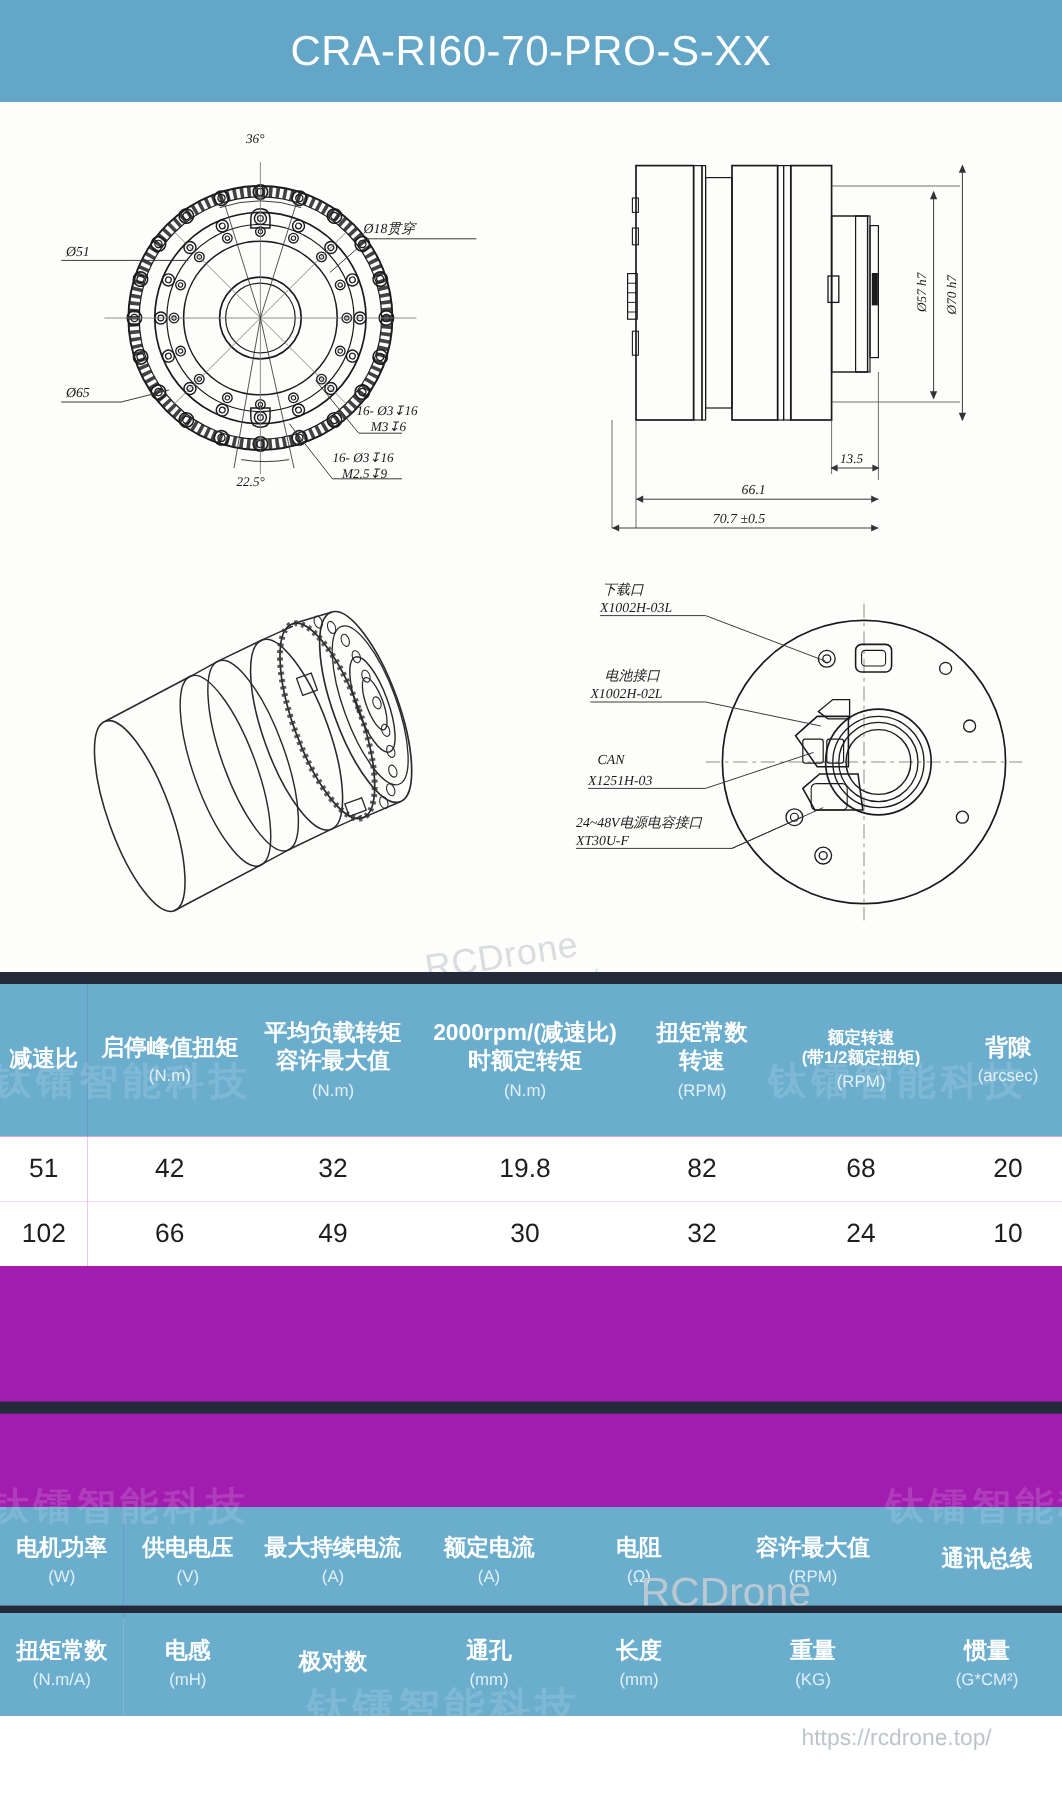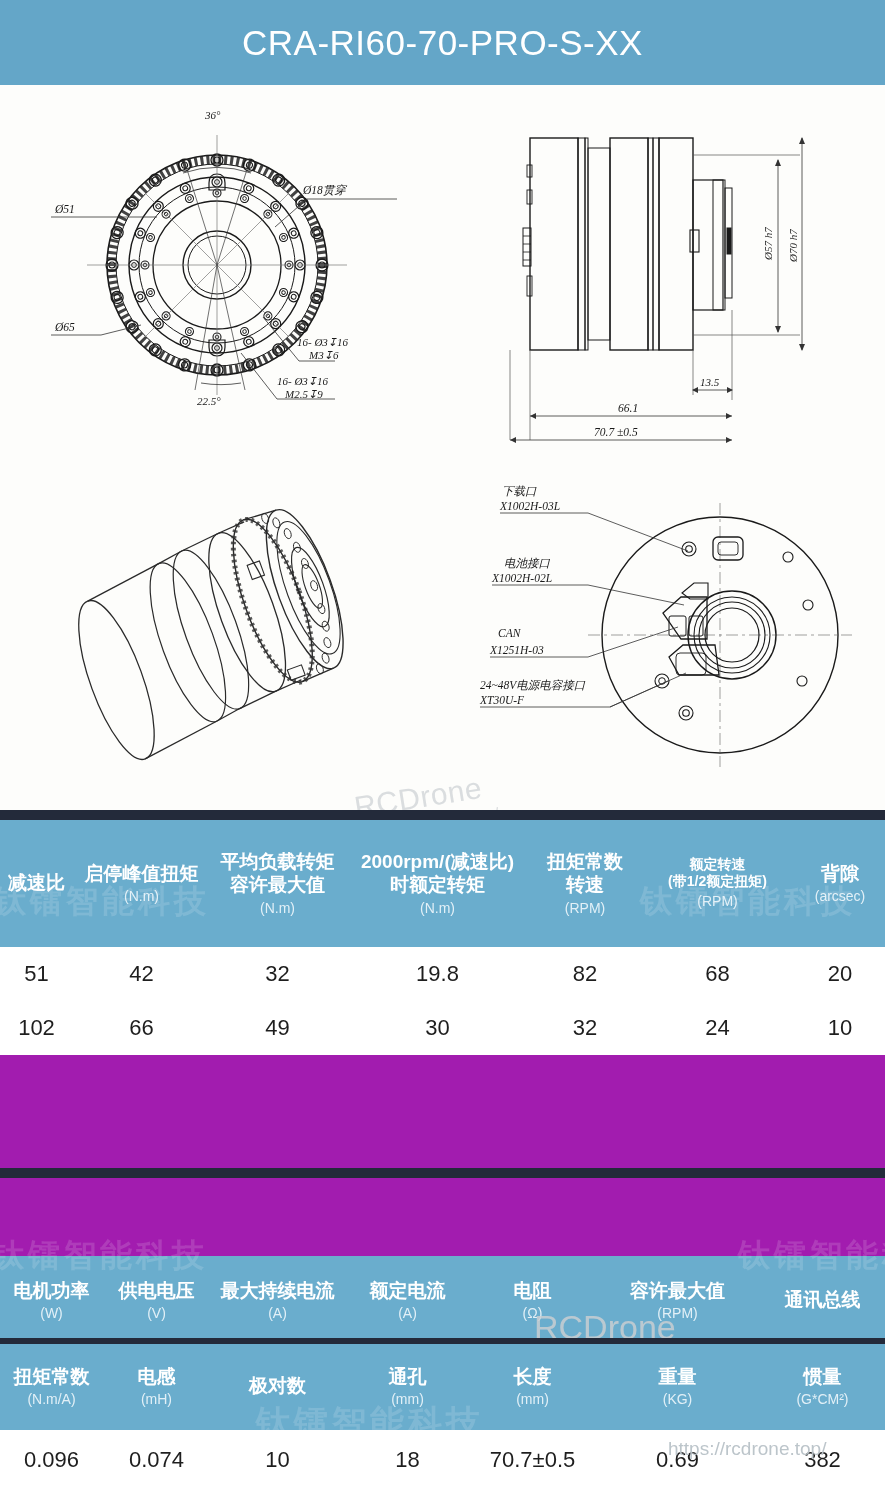--- a/index.html
+++ b/index.html
@@ -692,28 +692,19 @@
       </th>
       <th class="hdr-cell">
         <span class="hdr-main">重量</span>
         <span class="hdr-unit">(KG)</span>
       </th>
       <th class="hdr-cell">
         <span class="hdr-main">惯量</span>
         <span class="hdr-unit">(G*CM²)</span>
       </th>
     </tr>
-    <tr style="height:60px">
-      <td class="data-cell">0.096</td>
-      <td class="data-cell">0.074</td>
-      <td class="data-cell">10</td>
-      <td class="data-cell">18</td>
-      <td class="data-cell">70.7±0.5</td>
-      <td class="data-cell">0.69</td>
-      <td class="data-cell">382</td>
-    </tr>
   </tbody>
     </table>
 
   <div class="wm-cn" style="left:256px; top:1400px; font-size:34px;">钛镭智能科技</div>
   <div class="wm-link" style="left:668px; top:1438px;">https://rcdrone.top/</div>
 
 </div>
 
 </body></html>

